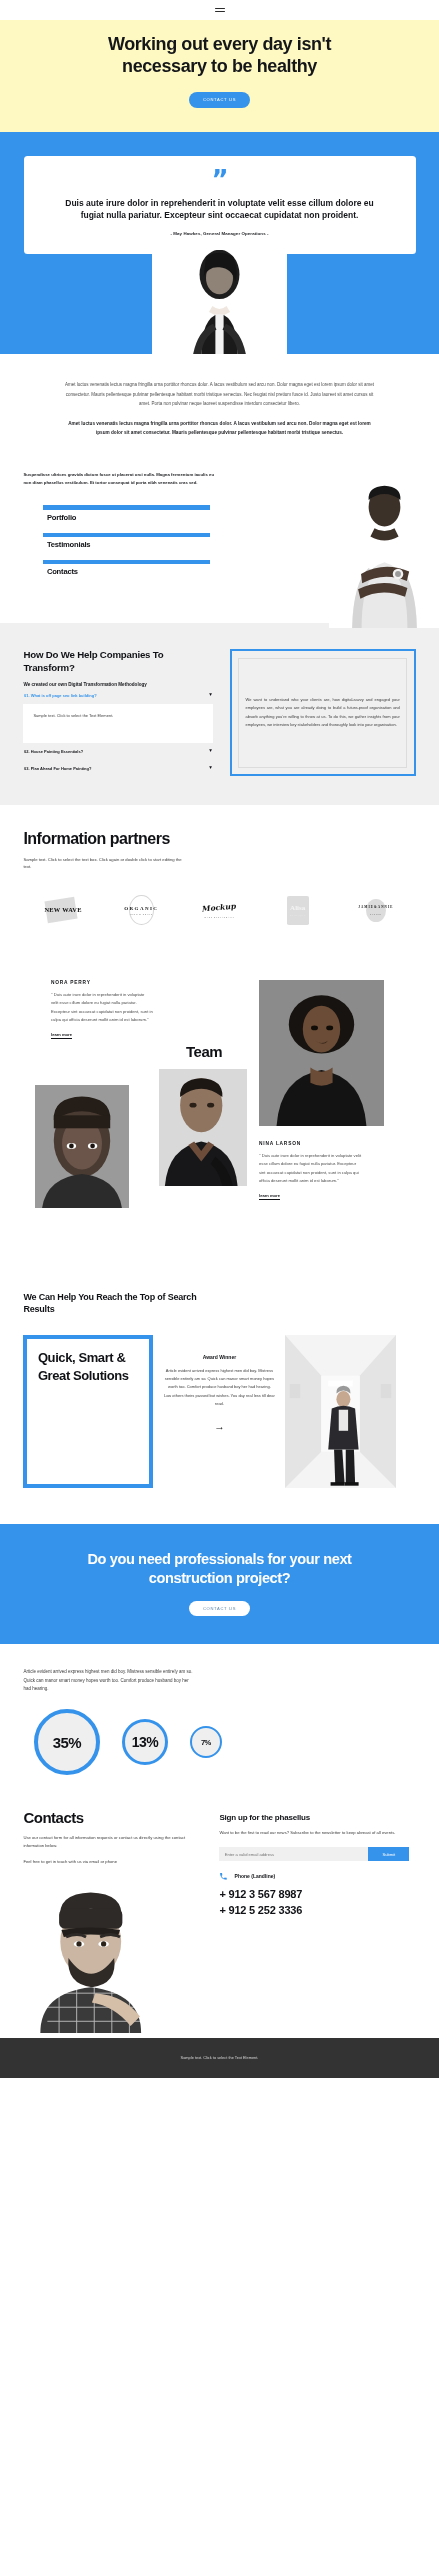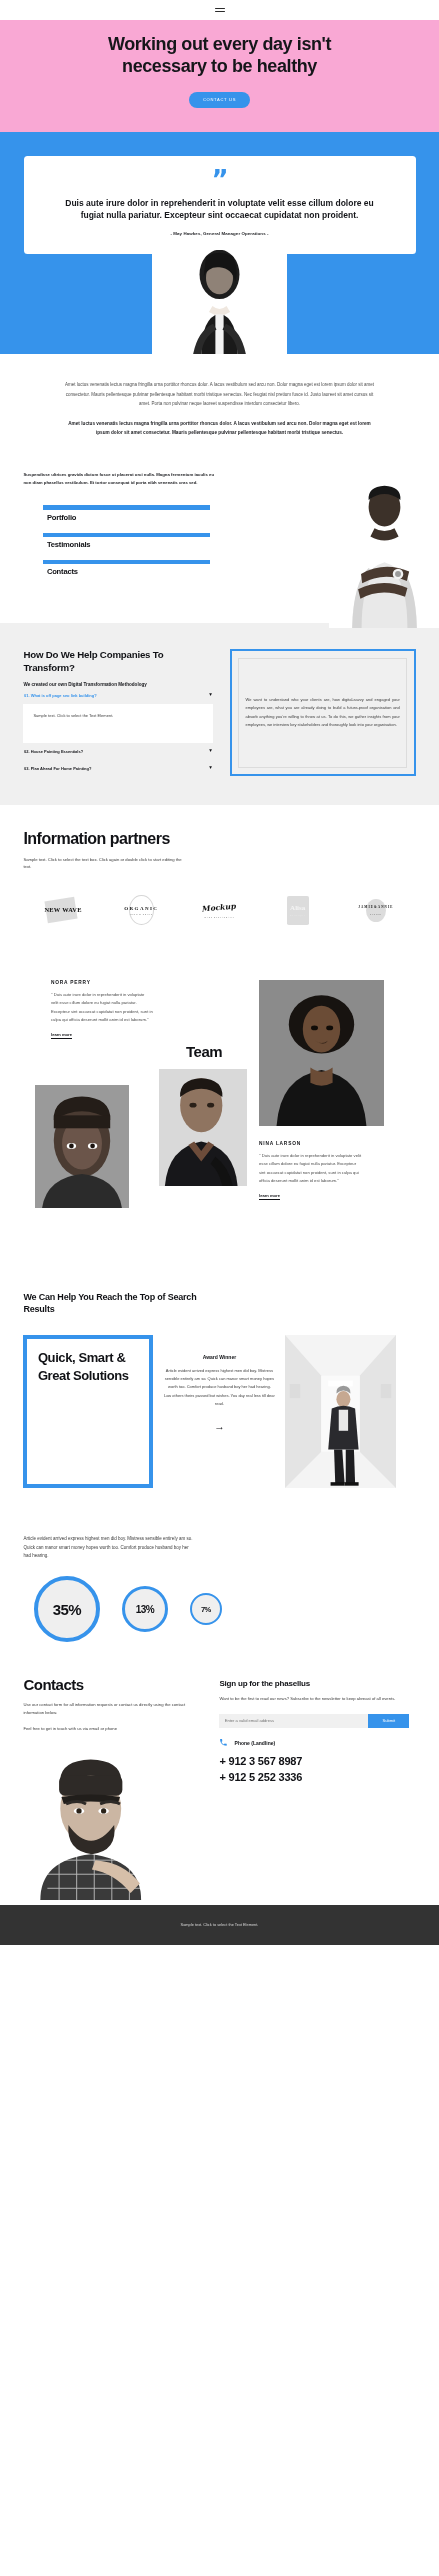--- a/index.html
+++ b/index.html
@@ -25,21 +25,21 @@
   .hamburger span {
     display: block;
     height: 1.5px;
     background: #2b2b2b;
     margin: 1.8px 0;
     border-radius: 0.6px;
   }
 
   
   .hero {
-    background: #f9a8d4;
+    background: #fef9c3;
     text-align: center;
     padding: 14px 23.4px 24.6px;
   }
   .hero h1 {
     font-size: 18px;
     line-height: 1.22;
     font-weight: 800;
     letter-spacing: -0.4px;
     color: #15161a;
     max-width: 275px;
@@ -404,21 +404,21 @@
     background: #efefef;
     border: 4.1px solid #3693eb;
     display: flex;
     align-items: center;
     justify-content: center;
     font-weight: 800;
     color: #111216;
     letter-spacing: -0.6px;
   }
   .circ.c1 { width: 66px; height: 66px; font-size: 15px; }
-  .circ.c2 { width: 46px; height: 46px; font-size: 10px; border-width: 3.5px; }
+  .circ.c2 { width: 46px; height: 46px; font-size: 14px; border-width: 3.5px; }
   .circ.c3 { width: 32px; height: 32px; font-size: 7.6px; border-width: 2.9px; }
 
   
   .contacts { padding: 5.9px 23.4px 0; display: flex; gap: 20px; }
   .contacts-left { width: 176px; }
   .contacts-left h2 {
     font-size: 15px;
     font-weight: 800;
     letter-spacing: -0.5px;
     color: #111216;
@@ -735,20 +735,24 @@
           <rect x="92" y="128" width="16" height="36" fill="#e9e9e9"></rect>
           <path d="M84 196 l14 0 l4 58 l-16 0 z" fill="#1d1d20"></path>
           <path d="M104 196 l14 0 l2 58 l-16 0 z" fill="#1d1d20"></path>
           <rect x="78" y="252" width="24" height="6" fill="#111"></rect>
           <rect x="102" y="252" width="24" height="6" fill="#111"></rect>
         </svg>
       </div>
     </div>
   </section>
 
+  <section class="cta">
+    <h2>Do you need professionals for your next construction project?</h2>
+    <button class="btn-pill outline-light">CONTACT US</button>
+  </section>
 
   <section class="stats">
     <p class="stats-lead">Article evident arrived express highest men did boy. Mistress sensible entirely am so. Quick can manor smart money hopes worth too. Comfort produce husband boy her had hearing.</p>
     <div class="circles">
       <div class="circ c1">35%</div>
       <div class="circ c2">13%</div>
       <div class="circ c3">7%</div>
     </div>
   </section>
 

